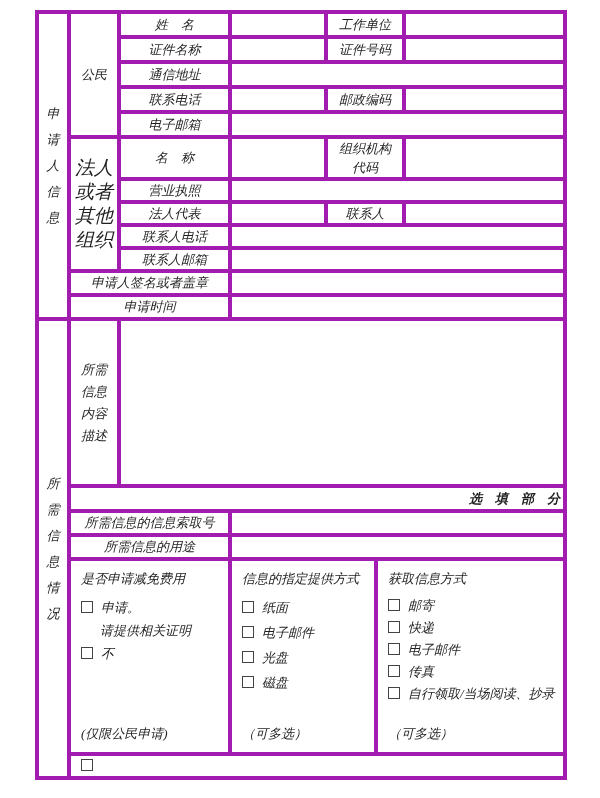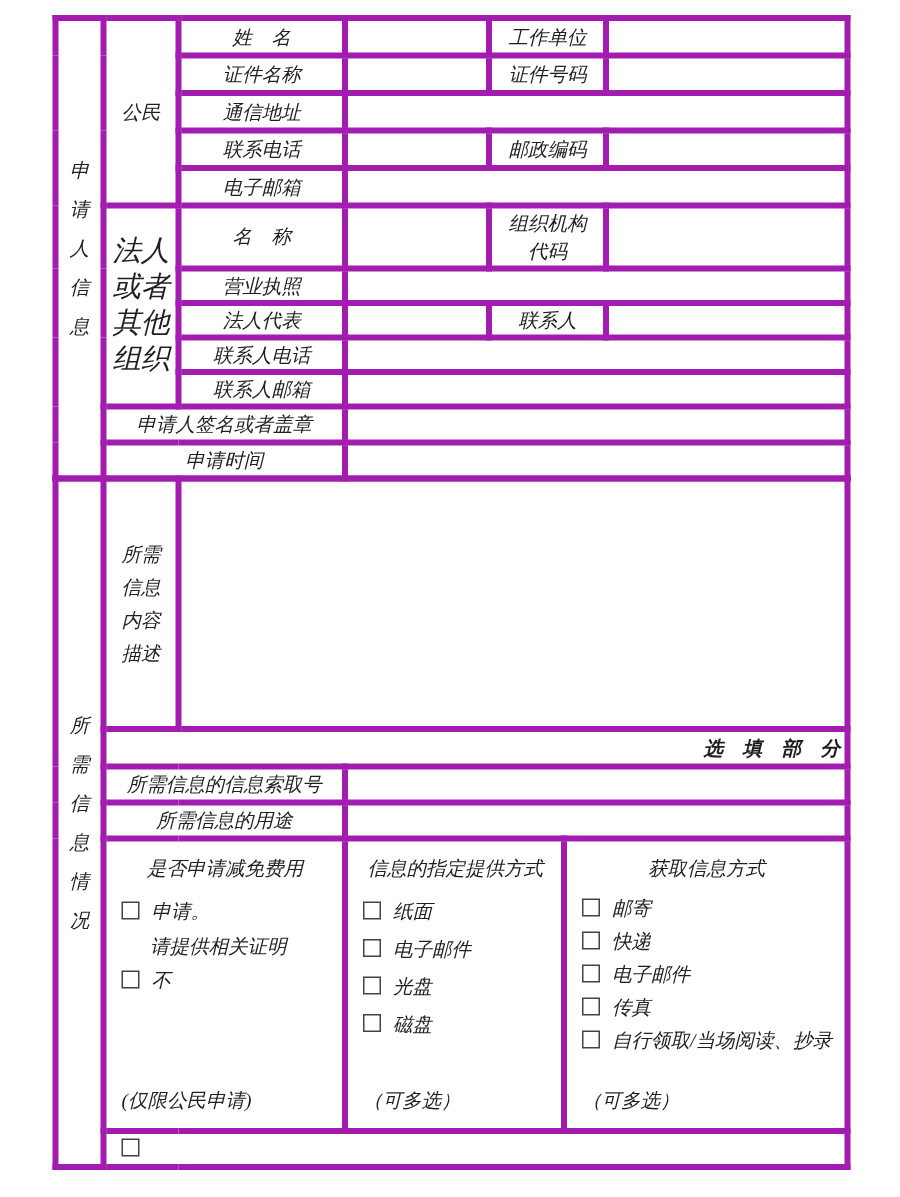--- a/index.html
+++ b/index.html
@@ -40,21 +40,21 @@
   .desc-label{
     width:2.1em;margin:0 auto;
     line-height:22px;word-break:break-all;text-align:center;font-size:13px;
   }
   .wrap4{display:inline-block;max-width:4.2em;line-height:19px;text-align:center;}
 
   .optional-title{text-align:right;font-weight:bold;font-size:13px;}
 
   .cbcell{padding:9px 9px 10px 10px;}
   .cbcell .inner{display:flex;flex-direction:column;height:172px;}
-  .cbtitle{margin-bottom:7px;line-height:18px;text-align:center;}
+  .cbtitle{margin-bottom:7px;line-height:18px;}
   .opt{margin:4px 0;line-height:17px;white-space:nowrap;}
   .opt-tight{margin:3px 0;line-height:16px;white-space:nowrap;}
   .opt-note{margin:2px 0 2px 19px;line-height:17px;}
   .footnote{margin-top:auto;line-height:16px;}
   .cb{
     display:inline-block;width:10px;height:10px;
     border:1px solid #434343;background:#fff;
     margin-right:8px;vertical-align:-1px;
   }
   .note-row{padding-left:10px;}

